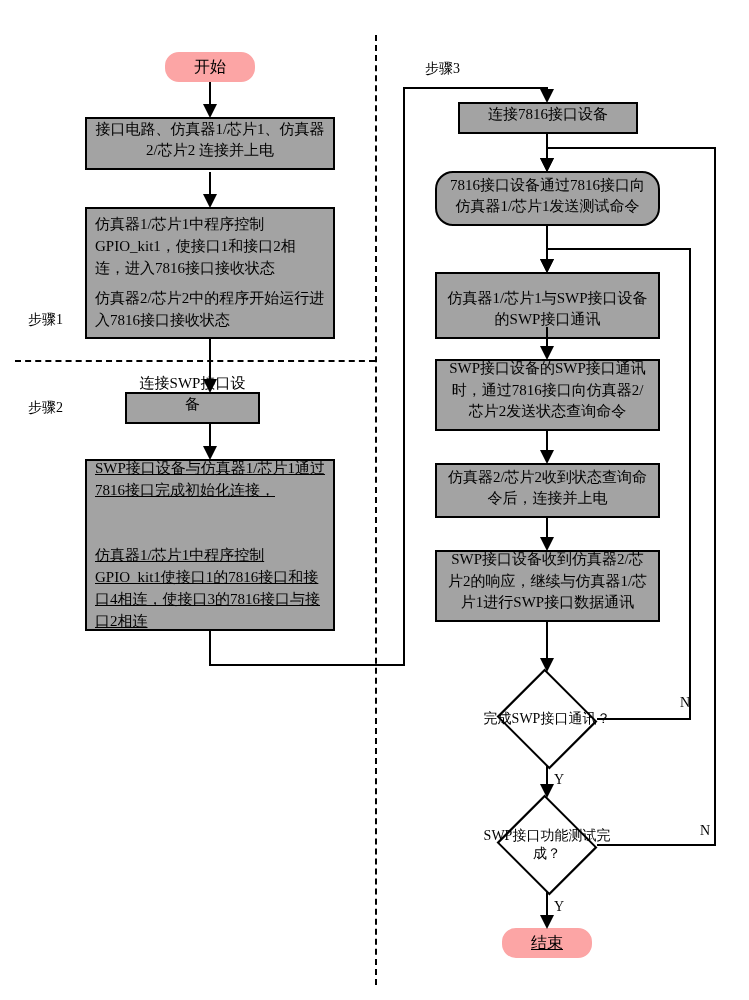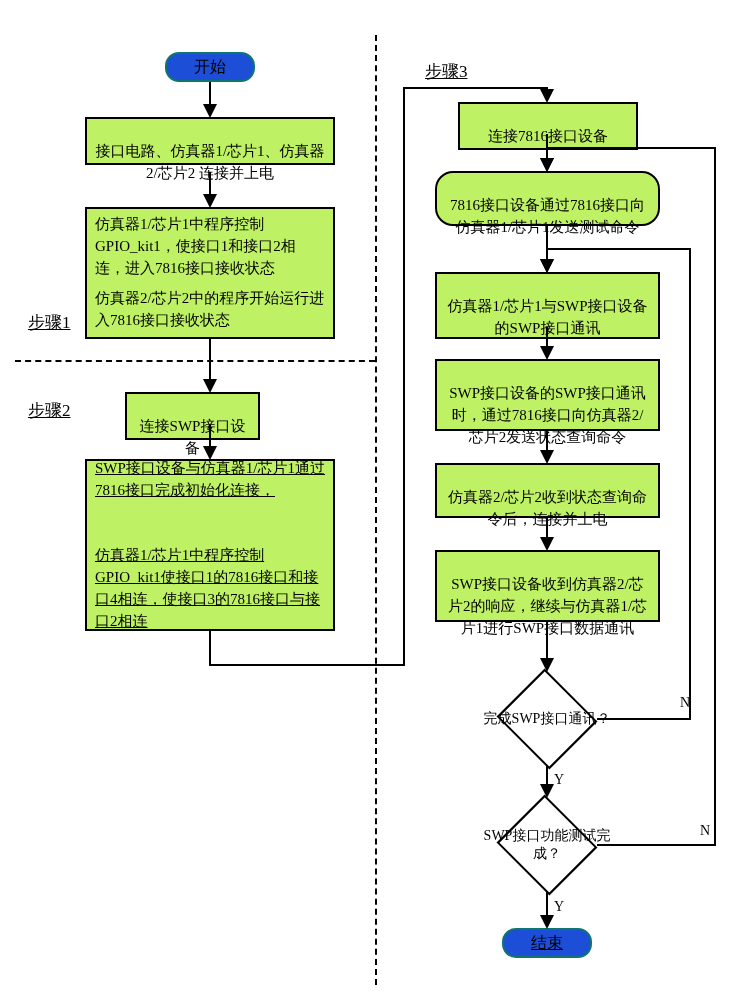--- a/index.html
+++ b/index.html
@@ -20,37 +20,37 @@
       border-left: 2.5px dashed #000;
       width: 0;
     }
     .dashed-line-h {
       position: absolute;
       border-top: 2.5px dashed #000;
       height: 0;
     }
     .terminal {
       position: absolute;
-      border: 2px solid #0f766e;
+      border: 2px solid #fca5a5;
       border-radius: 14px;
       display: flex;
       align-items: center;
       justify-content: center;
-      background: #1d4ed8;
+      background: #fca5a5;
       font-size: 16px;
     }
     .box {
       position: absolute;
       border: 2px solid #000;
       display: flex;
-      align-items: flex-start;
+      align-items: flex-end;
       justify-content: center;
-      background: #bef264;
+      background: #a3a3a3;
       font-size: 15px;
-      padding: 22px 8px;
+      padding: 6px 8px;
       text-align: center;
       line-height: 1.45;
     }
     .diamond {
       position: absolute;
       background: #fff;
     }
     .diamond .shape {
       width: 100%;
       height: 100%;
@@ -68,22 +68,21 @@
       right: -30px;
       bottom: 0;
       display: flex;
       align-items: center;
       justify-content: center;
       font-size: 14px;
       text-align: center;
     }
     .label {
       position: absolute;
-      font-size: 17px;
-      text-decoration: underline;
+      font-size: 14px;
     }
     .small-label {
       position: absolute;
       font-size: 14px;
     }
     svg.arrow {
       position: absolute;
       overflow: visible;
       pointer-events: none;
     }
@@ -103,21 +102,21 @@
 <div class="dashed-line-h" style="left:15px; top:360px; width:360px;"></div>
 
 <div class="label" style="left:28px; top:311px;">步骤1</div>
 <div class="label" style="left:28px; top:399px;">步骤2</div>
 <div class="label" style="left:425px; top:60px;">步骤3</div>
 
 <div class="terminal" style="left:165px; top:52px; width:90px; height:30px;">
   <span>开始</span>
 </div>
 
-<div class="box" style="left:85px; top:117px; width:250px; height:42px;">
+<div class="box" style="left:85px; top:117px; width:250px; height:53px;">
   <span>接口电路、仿真器1/芯片1、仿真器2/芯片2 连接并上电</span>
 </div>
 
 <div class="box" style="left:85px; top:207px; width:250px; height:132px; flex-direction:column; gap:9px; text-align:left;">
   <span style="text-align:left;">仿真器1/芯片1中程序控制GPIO_kit1，使接口1和接口2相连，进入7816接口接收状态</span>
   <span style="text-align:left;">仿真器2/芯片2中的程序开始运行进入7816接口接收状态</span>
 </div>
 
 <div class="box" style="left:125px; top:392px; width:135px; height:32px;">
   <span>连接SWP接口设备</span>

